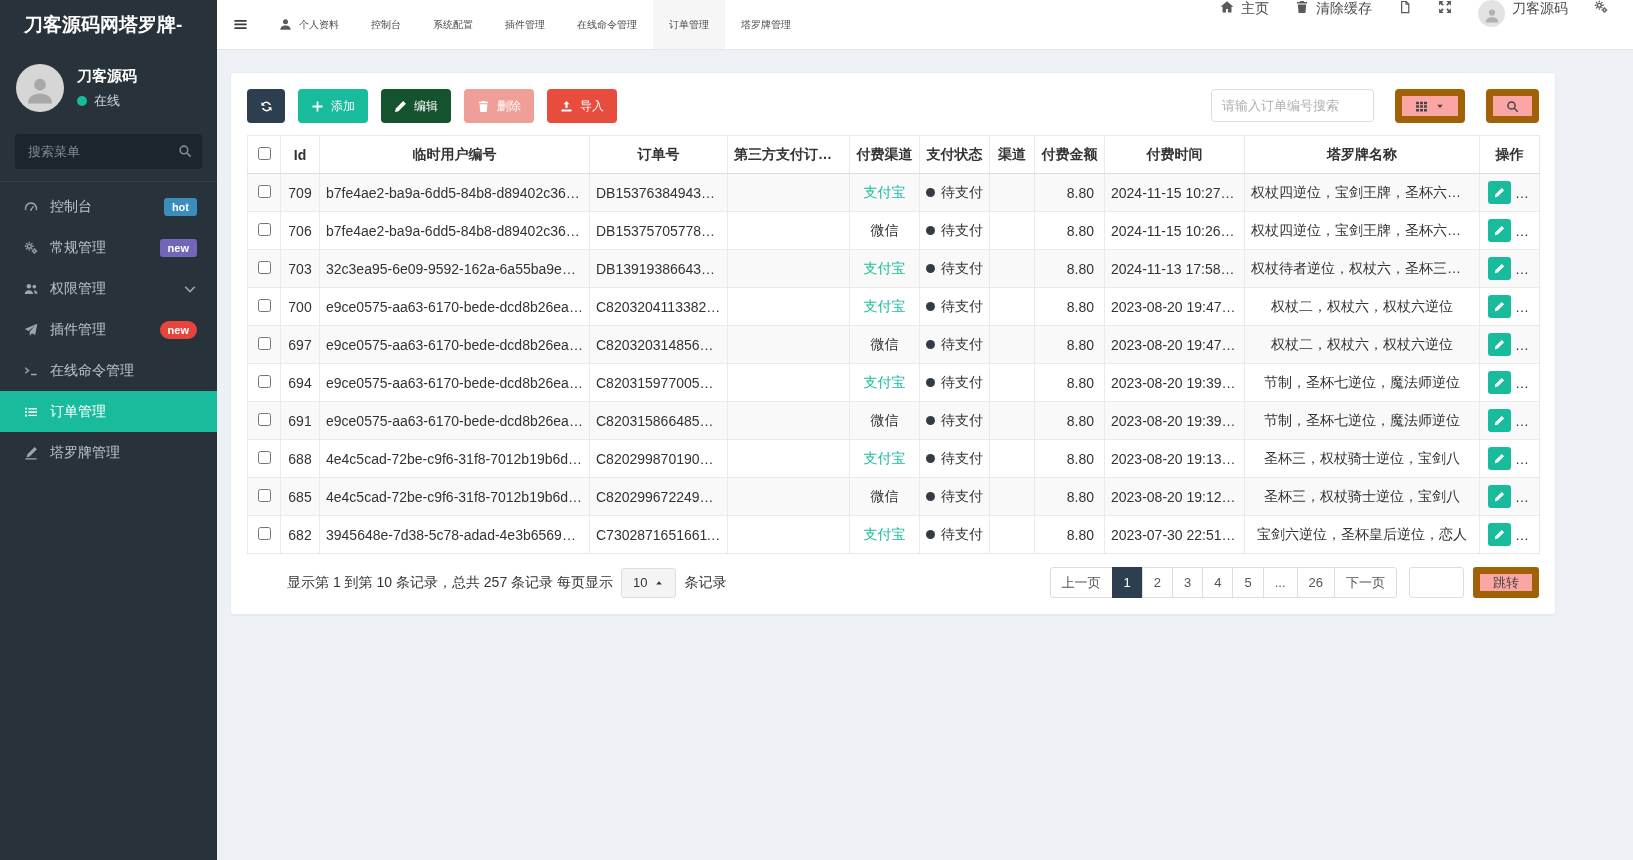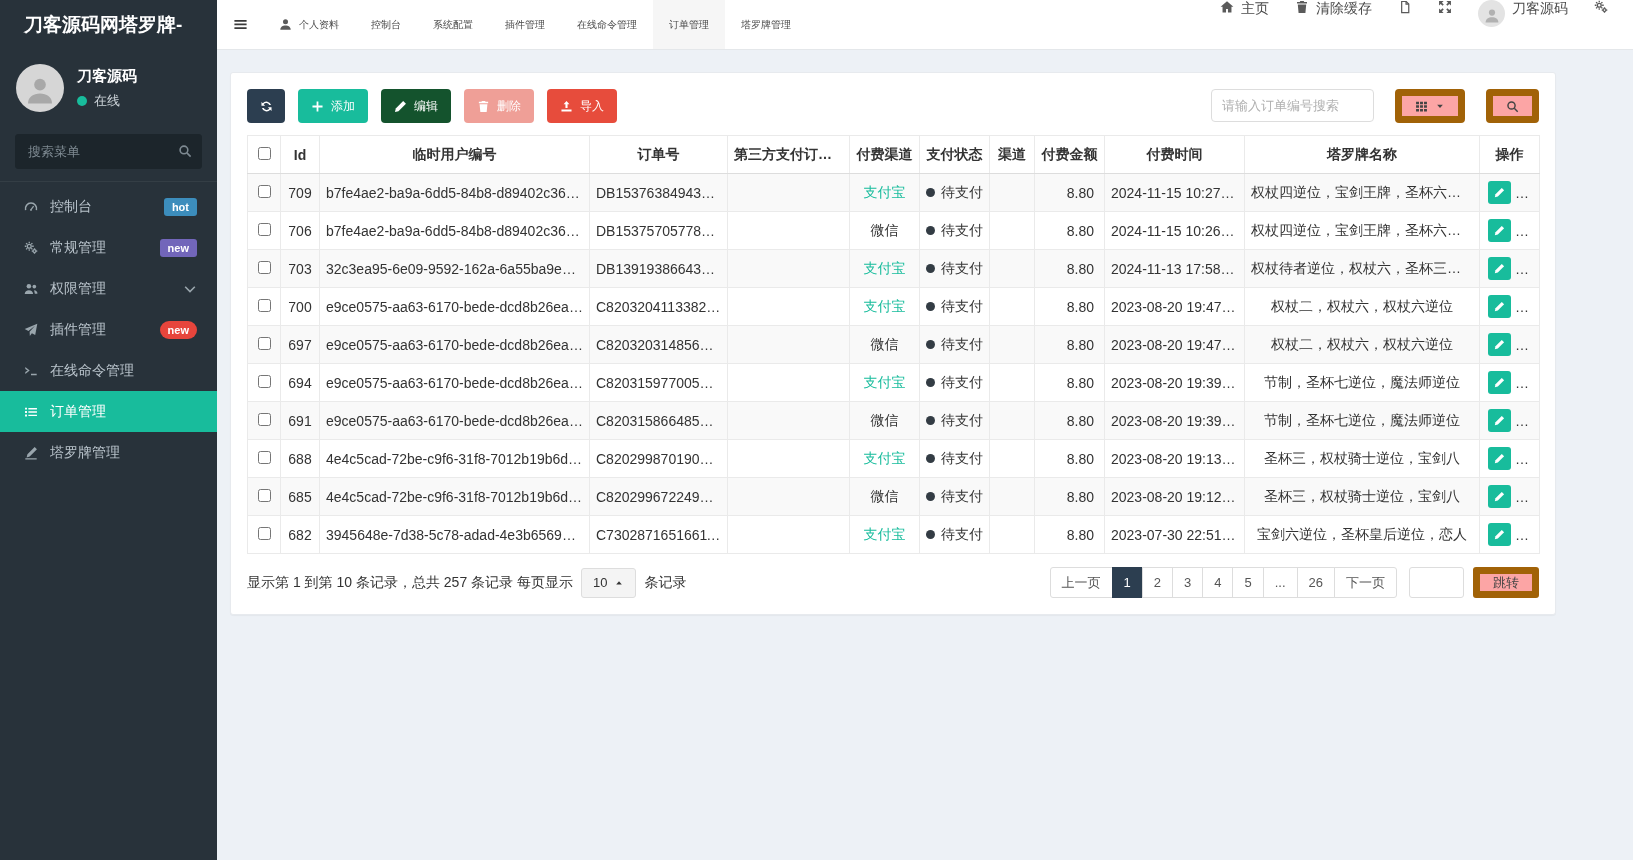--- a/index.html
+++ b/index.html
@@ -74,21 +74,21 @@
   .grid td.ta-r { text-align:right; padding-right:10px; }
   .txt-green { color:#18bc9c; }
   .status-dot { width:9px; height:9px; border-radius:50%; background:#333c44; display:inline-block; margin-right:6px; vertical-align:middle; }
   .act { width:23px; height:23px; border:none; border-radius:3px; color:#fff; display:inline-flex; align-items:center; justify-content:center; cursor:pointer; margin:0 2px; }
   .act .ico { width:11px; height:11px; }
   .act.edit { background:#18bc9c; }
   .act.del { background:#e74c3c; }
 
   
   .pager { display:flex; align-items:center; justify-content:space-between; margin-top:13px; font-size:14px; color:#333; }
-  .pager-info { display:flex; align-items:center; }
+  .pager-info { display:flex; align-items:center;margin-left:40px; }
   .page-size { display:inline-flex; align-items:center; gap:7px; background:#f4f4f4; border:1px solid #ddd; border-radius:3px; height:30px; padding:0 11px; margin:0 8px; font-size:13px; color:#333; cursor:pointer; font-family:inherit; }
   .pager-right { display:flex; align-items:center; }
   .page-list { display:flex; list-style:none; }
   .page-list li { min-width:31px; height:31px; border:1px solid #ddd; background:#fff; display:flex; align-items:center; justify-content:center; margin-left:-1px; font-size:13px; color:#555; cursor:pointer; padding:0 11px; }
   .page-list li:first-child { margin-left:0; border-radius:3px 0 0 3px; }
   .page-list li:last-child { border-radius:0 3px 3px 0; }
   .page-list li.active { background:#2c3e50; border-color:#2c3e50; color:#fff; }
   .jump-input { width:55px; height:31px; border:1px solid #ddd; border-radius:3px; margin-left:12px; outline:none; padding:0 8px; font-family:inherit; }
   .jump-btn { height:31px; margin-left:9px; border-radius:3px; font-size:13px; }
 

